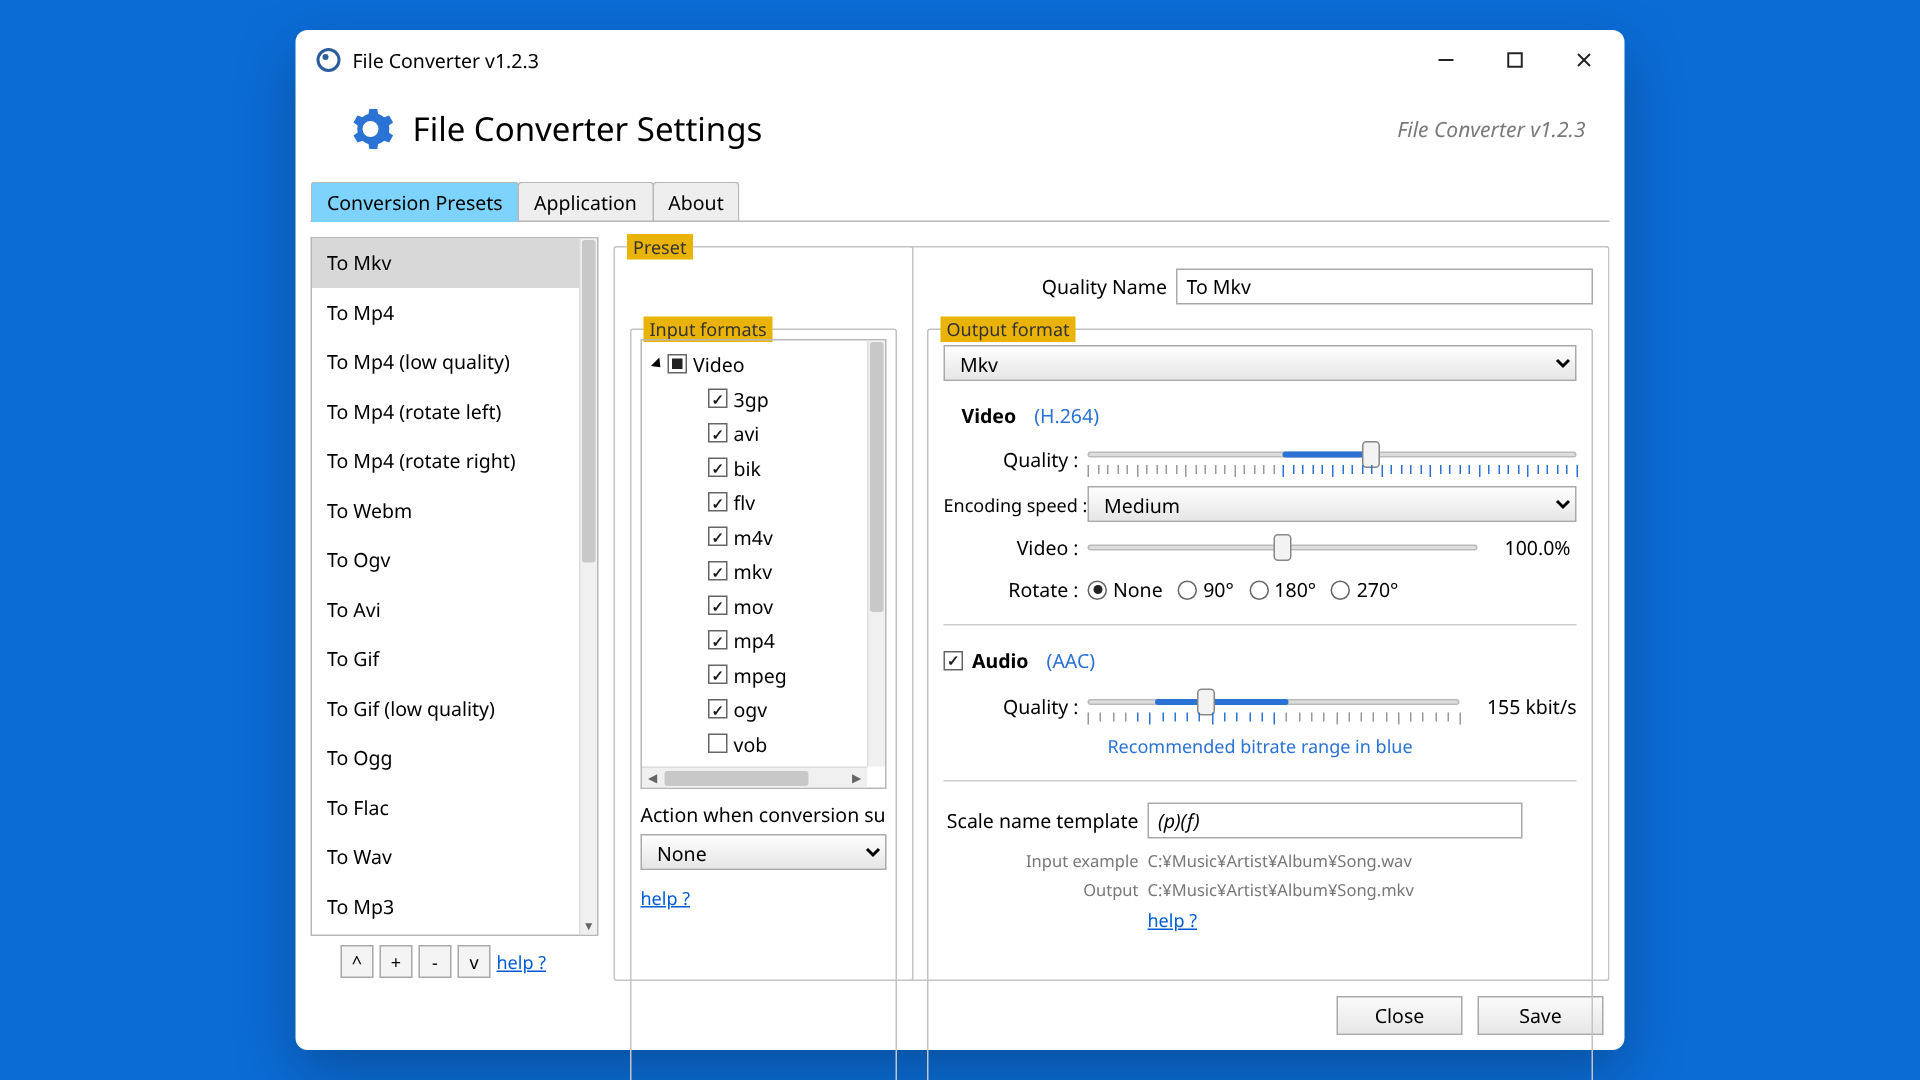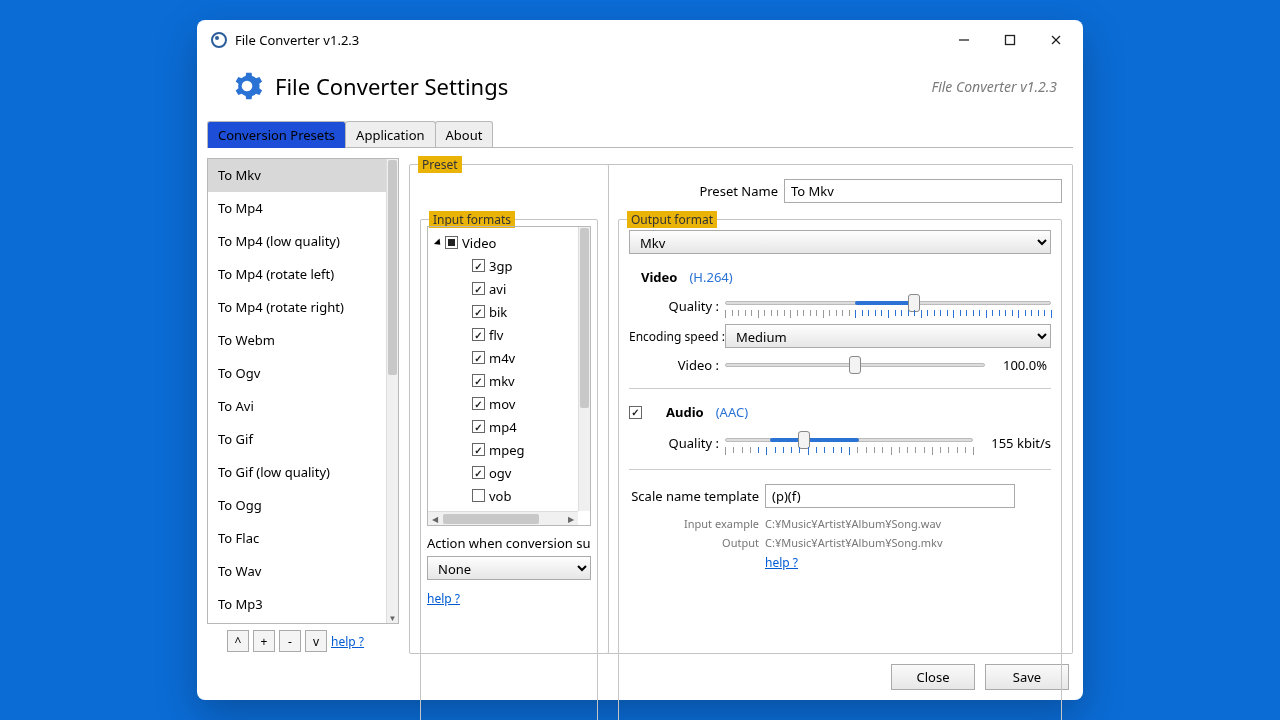--- a/index.html
+++ b/index.html
@@ -10,21 +10,21 @@
 .app-icon:before{content:"";position:absolute;left:2px;top:2px;width:4px;height:4px;border-radius:50%;background:#2b5d9b}
 .titlebar .spacer{flex:1}
 .winbtn{width:46px;height:40px;display:flex;align-items:center;justify-content:center;color:#222}
 .header{display:flex;align-items:center;padding:10px 26px 18px 34px}
 .gear{width:32px;height:32px;margin-right:12px}
 .header h1{font-size:22px;font-weight:400}
 .header .hspacer{flex:1}
 .header .ver{font-style:italic;color:#7a7a7a;font-size:14px}
 .tabs{display:flex;align-items:flex-end;padding:0 10px}
 .tab{padding:4px 10px;border:1px solid #b8b8b8;border-bottom:none;background:#eee;margin-right:-1px;border-radius:3px 3px 0 0;position:relative;top:1px}
-.tab.active{background:#1d4ed8;z-index:2}
+.tab.active{background:#7dd3fc;z-index:2}
 .tabline{border-top:1px solid #b8b8b8;margin:0 10px;position:relative;z-index:1}
 .body{flex:1;display:flex;padding:10px 10px 0 10px;gap:10px;min-height:0}
 .left{width:192px;display:flex;flex-direction:column}
 .presetlist{flex:1;border:1px solid #b8b8b8;background:#fff;position:relative;overflow:hidden}
 .pl-scroll{position:absolute;inset:0;right:12px;overflow:hidden}
 .pl-sb{position:absolute;right:0;top:0;bottom:0;width:12px;background:#f0f0f0;border-left:1px solid #ddd}
 .pl-thumb{position:absolute;left:1px;right:1px;top:1px;height:215px;background:#c8c8c8;border-radius:2px}
 .pl-arrow{position:absolute;left:0;right:0;height:12px;display:flex;align-items:center;justify-content:center;color:#666;font-size:8px}
 .pl-arrow.up{top:0}.pl-arrow.dn{bottom:0}
 .plitem{padding:7px 10px;border-bottom:1px solid transparent;white-space:nowrap;overflow:hidden;text-overflow:ellipsis}
@@ -228,21 +228,21 @@
           </select>
           <a class="help" style="display:inline-block;margin-top:10px">help ?</a>
         </div>
       </div>
     </div>
 
     <div class="right preset-right">
       <div class="group" style="height:490px;border-left:none;margin-left:-11px;border-top-left-radius:0;border-bottom-left-radius:0">
 
         <div class="row" style="margin-top:4px">
-          <div class="rlabel" style="width:160px">Preset Name</div>
+          <div class="rlabel" style="width:160px">Quality Name</div>
           <input class="txt" style="flex: 1 1 0%;" value="To Mkv">
         </div>
 
         <div class="group" style="margin-top:16px">
           <span class="glabel">Output format</span>
           <select class="sel" style="width:100%"><option>Mkv</option></select>
 
           <div class="row" style="margin-top:14px;padding-left:12px">
             <b>Video</b>
             <span style="color:#2a72d4;margin-left:6px">(H.264)</span>
@@ -319,26 +319,47 @@
 
           <div class="row" style="margin-top:8px">
             <div class="rlabel" style="width:90px">Video :</div>
             <div class="slider" style="flex:1;max-width:260px">
               <div class="track"></div>
                 <div class="thumb" style="left:50%"></div>
             </div>
             <span style="margin-left:12px">100.0%</span>
           </div>
 
+          <div class="row" style="margin-top:10px">
+            <div class="rlabel" style="width:90px">Rotate :</div>
+            <div id="rotates" style="display:flex">
+                <label class="radio">
+                  <span class="rdot on"></span>
+                  <span>None</span>
+                </label>
+                <label class="radio">
+                  <span class="rdot "></span>
+                  <span>90°</span>
+                </label>
+                <label class="radio">
+                  <span class="rdot "></span>
+                  <span>180°</span>
+                </label>
+                <label class="radio">
+                  <span class="rdot "></span>
+                  <span>270°</span>
+                </label>
+              </div>
+          </div>
 
           <hr class="hr">
 
           <div class="row">
             <span class="cb on"></span>
-            <b style="margin-left:18px">Audio</b>
+            <b style="margin-left:0">Audio</b>
             <span style="color:#2a72d4;margin-left:6px">(AAC)</span>
           </div>
 
           <div class="row" style="margin-top:10px">
             <div class="rlabel" style="width:90px">Quality :</div>
             <div style="flex:1;max-width:260px">
               <div class="slider">
                 <div class="track"></div>
                   <div class="fill" style="left:18%;width:36%"></div>
                   <div class="thumb" style="left:32%"></div>
@@ -372,26 +393,27 @@
                   <span class="grey big" style="left: 83.3333%;"></span>
                   <span class="grey" style="left: 86.6667%;"></span>
                   <span class="grey" style="left: 90%;"></span>
                   <span class="grey" style="left: 93.3333%;"></span>
                   <span class="grey" style="left: 96.6667%;"></span>
                   <span class="grey big" style="left: 100%;"></span>
                 </div>
             </div>
             <span style="margin-left:12px">155 kbit/s</span>
           </div>
+          <div style="text-align:center;color:#2a72d4;font-size:12px;margin-top:6px">Recommended bitrate range in blue</div>
 
           <hr class="hr">
 
           <div class="row">
             <div class="rlabel" style="width:130px">Scale name template</div>
-            <input class="txt" style="width: 250px;" value="(p)(f)">
+            <input class="txt" style="width: 250px; font-style: italic;" value="(p)(f)">
           </div>
           <div class="row" style="margin-top:8px">
             <div class="rlabel small" style="width:130px">Input example</div>
             <span class="small">C:¥Music¥Artist¥Album¥Song.wav</span>
           </div>
           <div class="row" style="margin-top:4px">
             <div class="rlabel small" style="width:130px">Output</div>
             <span class="small">C:¥Music¥Artist¥Album¥Song.mkv</span>
           </div>
           <div class="row" style="margin-top:4px">

